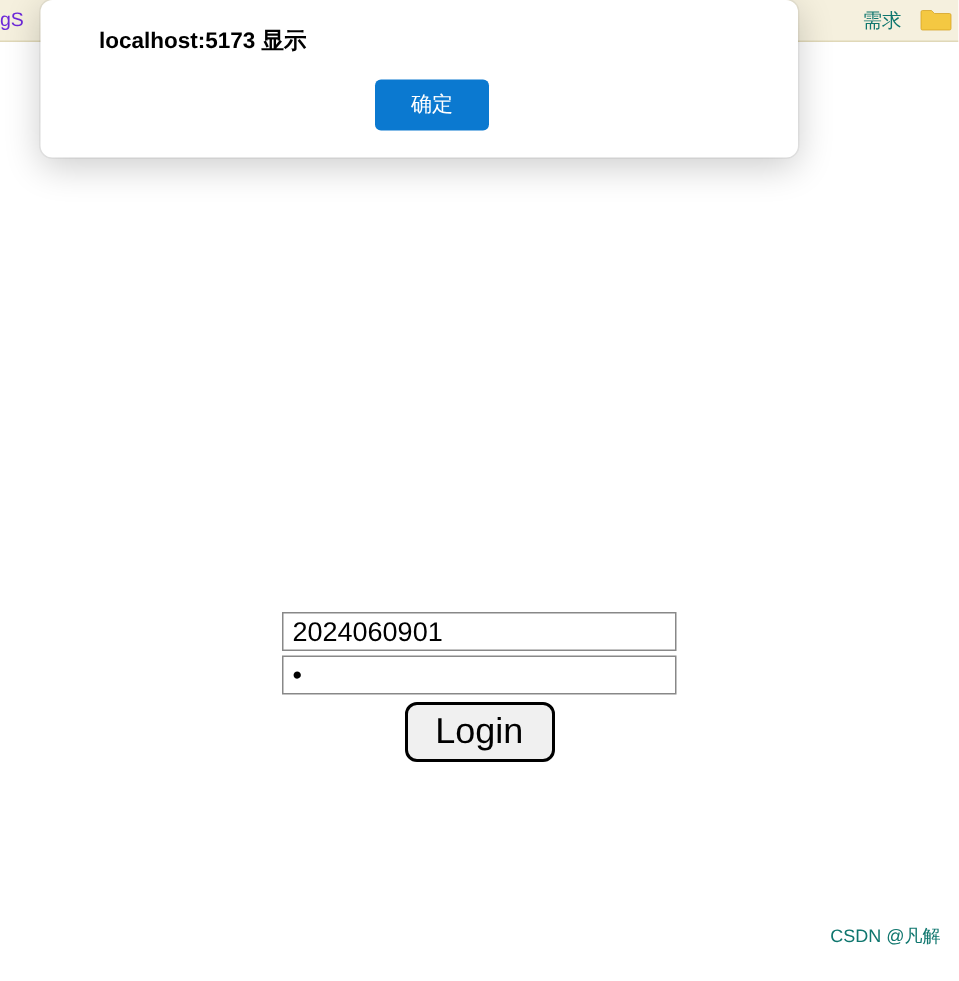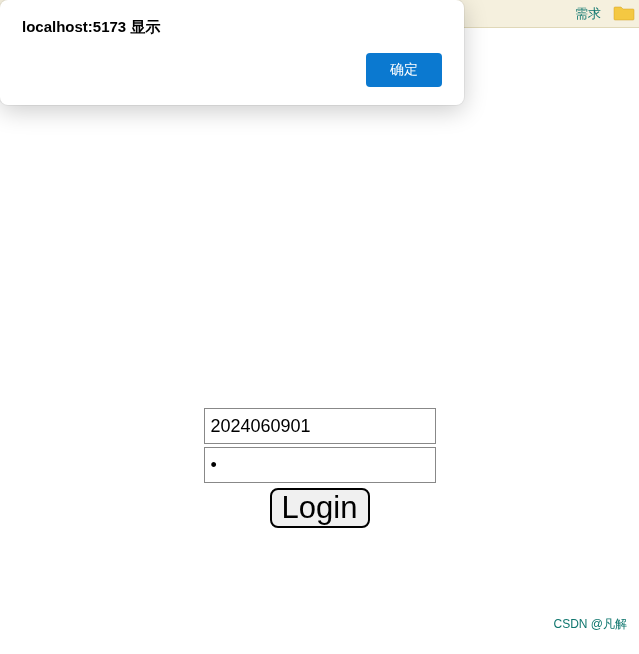--- a/index.html
+++ b/index.html
@@ -41,41 +41,41 @@
     .folder-icon {
       position: absolute;
       top: 5px;
       right: 4px;
       width: 22px;
       height: 16px;
     }
     .alert-dialog {
       position: absolute;
       top: 0;
-      left: 0;
-      width: 464px;
+      left: 27px;
+      width: 505px;
       background: #ffffff;
       border-radius: 8px;
       box-shadow: 0 6px 24px rgba(0,0,0,0.2), 0 0 0 1px rgba(0,0,0,0.05);
-      padding: 18px 22px 18px 22px;
+      padding: 18px 22px 18px 39px;
     }
     .alert-title {
       font-size: 15px;
       font-weight: 700;
       color: #000;
       margin-bottom: 16px;
     }
     .alert-message {
       font-size: 14px;
       color: #333;
       margin-bottom: 36px;
     }
     .alert-buttons {
       display: flex;
-      justify-content: flex-end;
+      justify-content: center;
     }
     .alert-ok-button {
       background: #0b79d0;
       color: #fff;
       border: none;
       border-radius: 4px;
       padding: 8px 24px;
       font-size: 14px;
       cursor: pointer;
     }
@@ -88,36 +88,36 @@
       flex-direction: column;
       align-items: center;
     }
     .login-title {
       font-size: 28px;
       font-weight: 700;
       color: #2a3b4d;
       margin-bottom: 34px;
     }
     .login-input {
-      width: 232px;
+      width: 263px;
       height: 26px;
       border: 1px solid #888;
-      padding: 17px 6px;
+      padding: 7px 6px;
       font-size: 18px;
       font-family: inherit;
       margin-bottom: 3px;
       outline: none;
     }
     .login-button {
       width: 100px;
       height: 40px;
       border: 2px solid #000;
       border-radius: 8px;
       background: #f0f0f0;
-      font-size: 31px;
+      font-size: 24px;
       font-family: inherit;
       cursor: pointer;
       margin-top: 2px;
     }
     .watermark {
       position: absolute;
       bottom: 21px;
       right: 12px;
       font-size: 12px;
       color: #0f766e;

